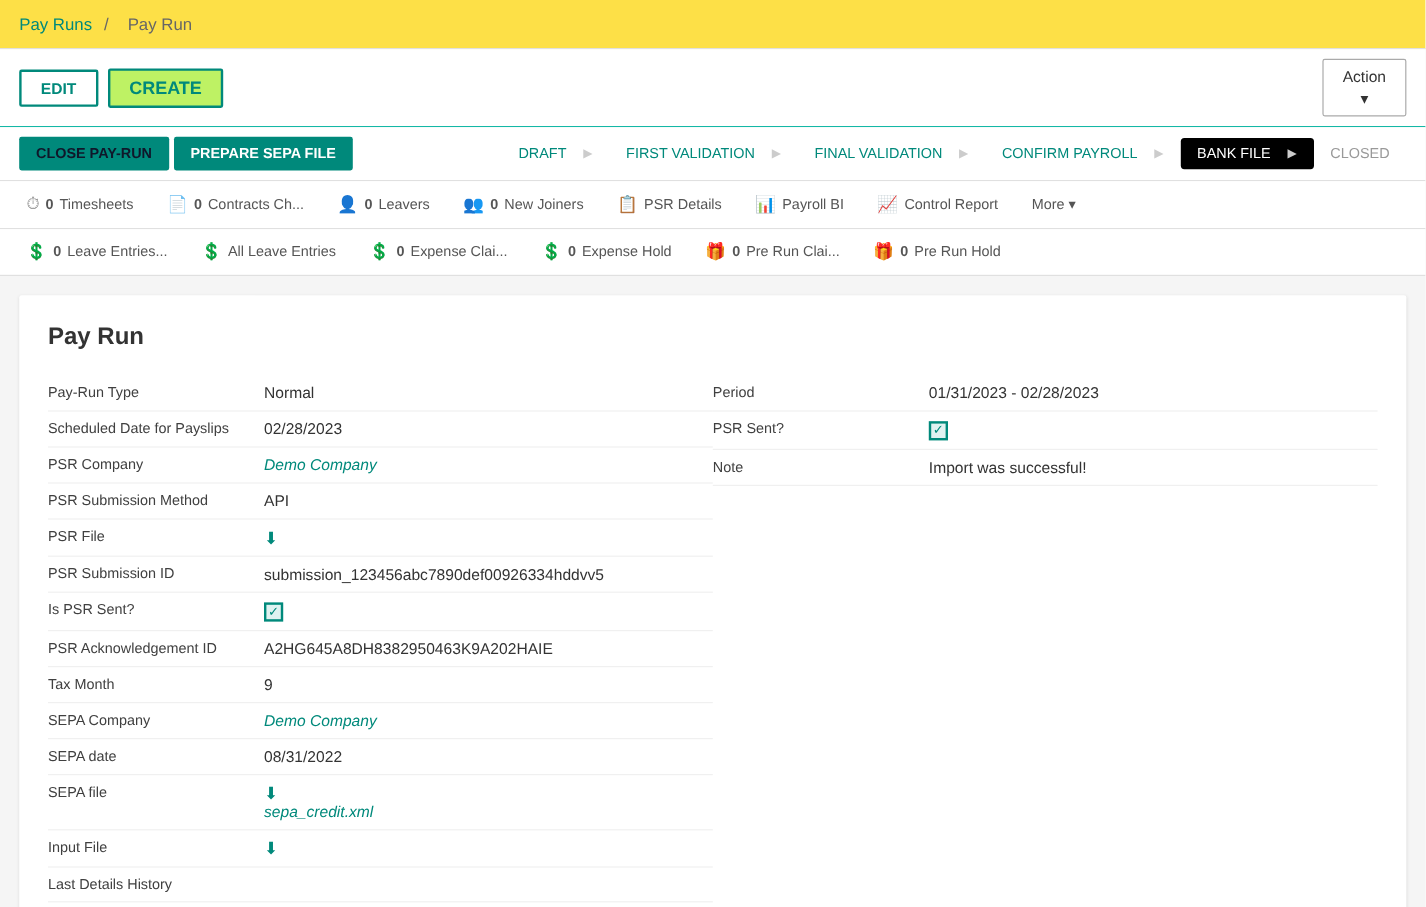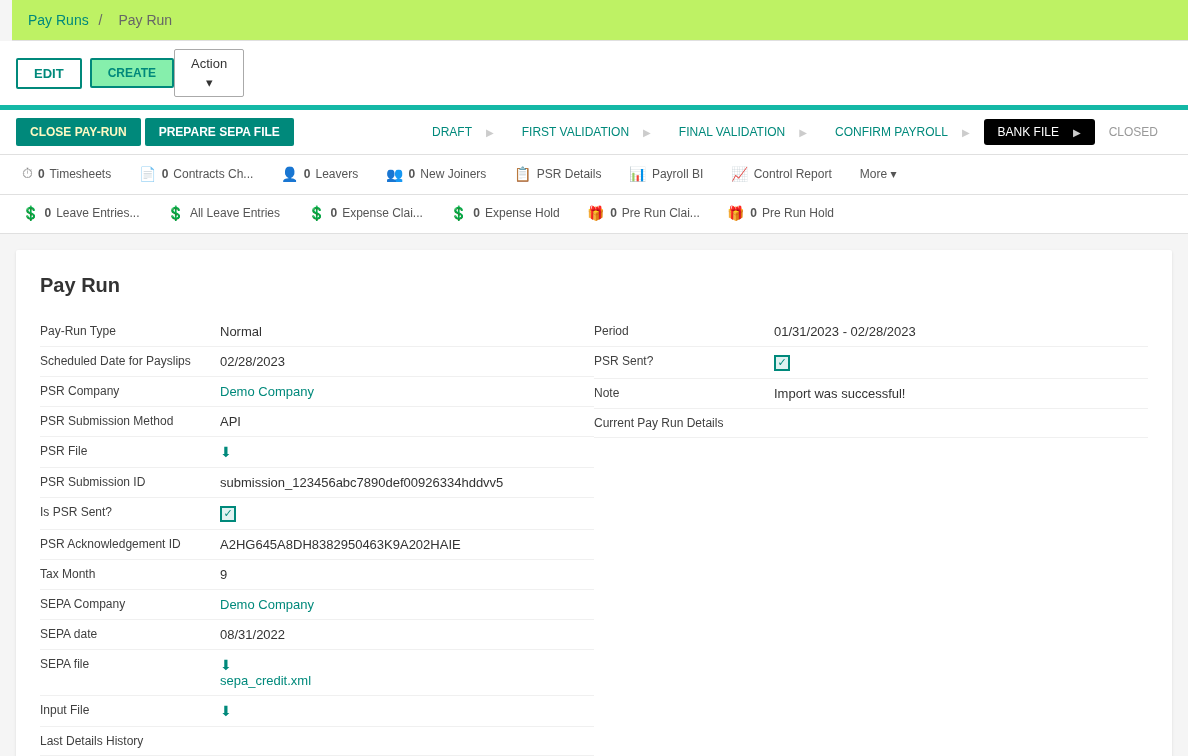--- a/index.html
+++ b/index.html
@@ -1,30 +1,30 @@
 <!DOCTYPE html>
 <html><head>
   <meta charset="utf-8">
   <style>
     * { box-sizing: border-box; margin: 0; padding: 0; }
     body { font-family: Arial, sans-serif; font-size: 13px; color: #333; background: #f5f5f5; }
 
-    .breadcrumb { padding: 12px 16px; background: #bef264; border-bottom: 1px solid #e0e0e0; font-size: 14px; margin-left: 12px; }
+    .breadcrumb { padding: 12px 16px; background: #fde047; border-bottom: 1px solid #e0e0e0; font-size: 14px; }
     .breadcrumb a { color: #00897b; text-decoration: none; }
     .breadcrumb span { color: #666; margin: 0 6px; }
 
-    .toolbar { padding: 8px 16px; background: #fff; border-bottom: 5px solid #14b8a6; display: flex; align-items: center; }
+    .toolbar { padding: 8px 16px; background: #fff; border-bottom: 1px solid #14b8a6; display: flex; align-items: center; justify-content: space-between; }
     .toolbar-left { display: flex; gap: 8px; align-items: center; }
     .btn-edit { background: #fff; border: 2px solid #00897b; color: #00897b; padding: 6px 16px; font-weight: bold; font-size: 13px; cursor: pointer; border-radius: 2px; }
-    .btn-create { background: #86efac; border: 2px solid #00897b; color: #00897b; padding: 6px 16px; font-weight: bold; font-size: 12px; cursor: pointer; border-radius: 2px; }
+    .btn-create { background: #bef264; border: 2px solid #00897b; color: #00897b; padding: 6px 16px; font-weight: bold; font-size: 15px; cursor: pointer; border-radius: 2px; }
     .btn-action { background: #fff; border: 1px solid #aaa; color: #333; padding: 6px 16px; font-size: 13px; cursor: pointer; border-radius: 2px; display: flex; align-items: center; gap: 4px; flex-direction: column; }
 
     .workflow-bar { padding: 0 16px; background: #fff; border-bottom: 1px solid #e0e0e0; display: flex; align-items: center; justify-content: space-between; }
     .wf-actions { display: flex; gap: 4px; padding: 8px 0; }
-    .btn-close-pay { background: #00897b; color: #fef9c3; border: none; padding: 7px 14px; font-size: 12px; font-weight: bold; cursor: pointer; border-radius: 2px; }
+    .btn-close-pay { background: #00897b; color: #0f172a; border: none; padding: 7px 14px; font-size: 12px; font-weight: bold; cursor: pointer; border-radius: 2px; }
     .btn-prepare-sepa { background: #00897b; color: #fff; border: none; padding: 7px 14px; font-size: 12px; font-weight: bold; cursor: pointer; border-radius: 2px; }
 
     .pipeline { display: flex; align-items: center; padding: 8px 0; }
     .pipeline-step { padding: 6px 14px; font-size: 12px; color: #999; position: relative; display: flex; align-items: center; gap: 6px; }
     .pipeline-step::after { content: '▶'; color: #ccc; margin-left: 8px; font-size: 10px; }
     .pipeline-step:last-child::after { display: none; }
     .pipeline-step.active { color: #fff; background: #000000; border-radius: 3px; }
     .pipeline-step.done { color: #00897b; }
 
     .tabs-row { background: #fff; border-bottom: 1px solid #e0e0e0; display: flex; align-items: center; flex-wrap: wrap; padding: 0 8px; }
@@ -36,21 +36,21 @@
 
     .main-content { padding: 16px; background: #f5f5f5; min-height: 500px; }
     .card { background: #fff; padding: 24px; border-radius: 2px; box-shadow: 0 1px 3px rgba(0,0,0,0.1); }
     .card-title { font-size: 20px; font-weight: bold; color: #333; margin-bottom: 20px; }
 
     .detail-grid { display: grid; grid-template-columns: 1fr 1fr; gap: 0; }
     .detail-col { }
     .detail-row { display: flex; align-items: flex-start; padding: 7px 0; border-bottom: 1px solid #f0f0f0; }
     .detail-label { font-size: 12px; color: #404040; width: 180px; flex-shrink: 0; }
     .detail-value { font-size: 13px; color: #333; }
-    .detail-value a { color: #00897b; text-decoration: none; }
+    .detail-value a { color: #00897b; text-decoration: none; font-style: italic; }
     .detail-value .download-icon { color: #00897b; font-size: 14px; }
 
     .checkbox-checked { width: 16px; height: 16px; border: 2px solid #00897b; background: #e0f2f1; display: inline-flex; align-items: center; justify-content: center; }
     .checkbox-checked::after { content: '✓'; color: #00897b; font-size: 11px; }
 
     .sepa-link { color: #00897b; text-decoration: none; display: flex; align-items: center; gap: 4px; }
   </style>
 </head>
 <body>
 
@@ -229,20 +229,16 @@
             <div class="detail-value">01/31/2023 - 02/28/2023</div>
           </div>
           <div class="detail-row">
             <div class="detail-label">PSR Sent?</div>
             <div class="detail-value"><div class="checkbox-checked"></div></div>
           </div>
           <div class="detail-row">
             <div class="detail-label">Note</div>
             <div class="detail-value">Import was successful!</div>
           </div>
-          <div class="detail-row">
-            <div class="detail-label">Current Pay Run Details</div>
-            <div class="detail-value"></div>
-          </div>
         </div>
     </div>
   </div>
 </div>
 
 </body></html>

